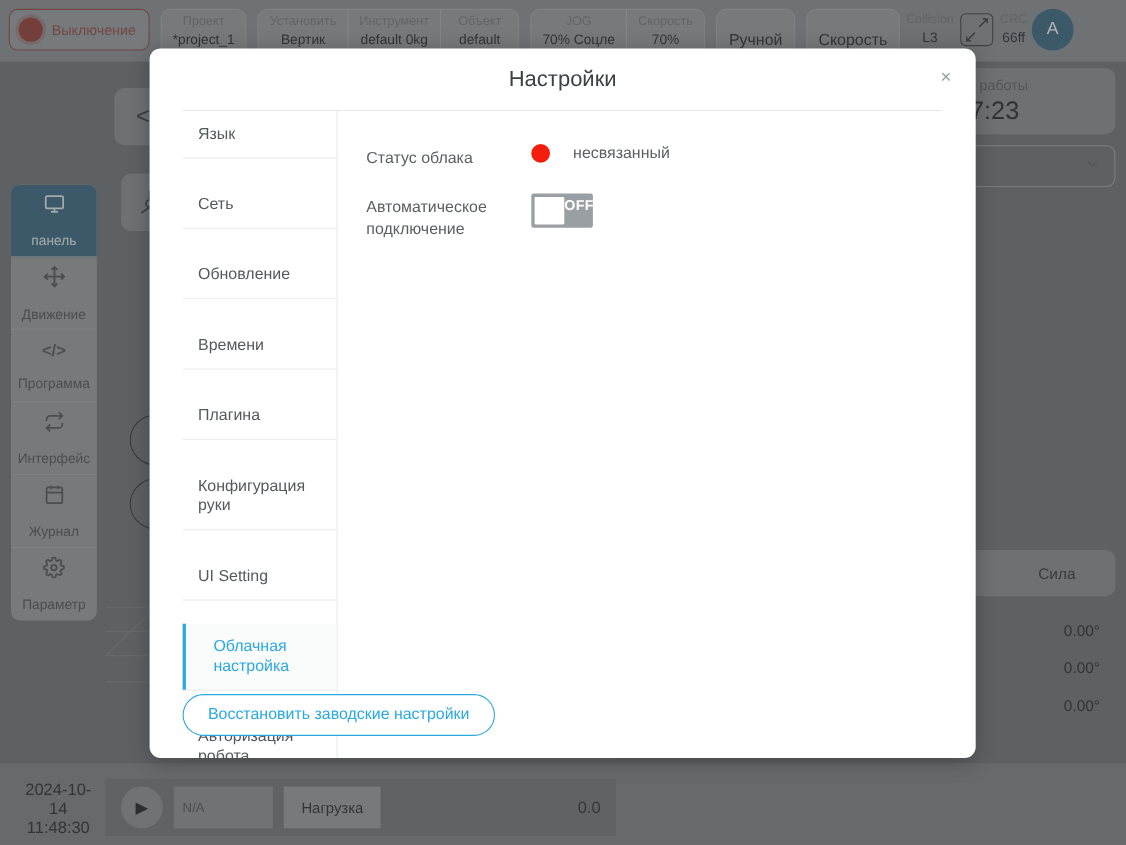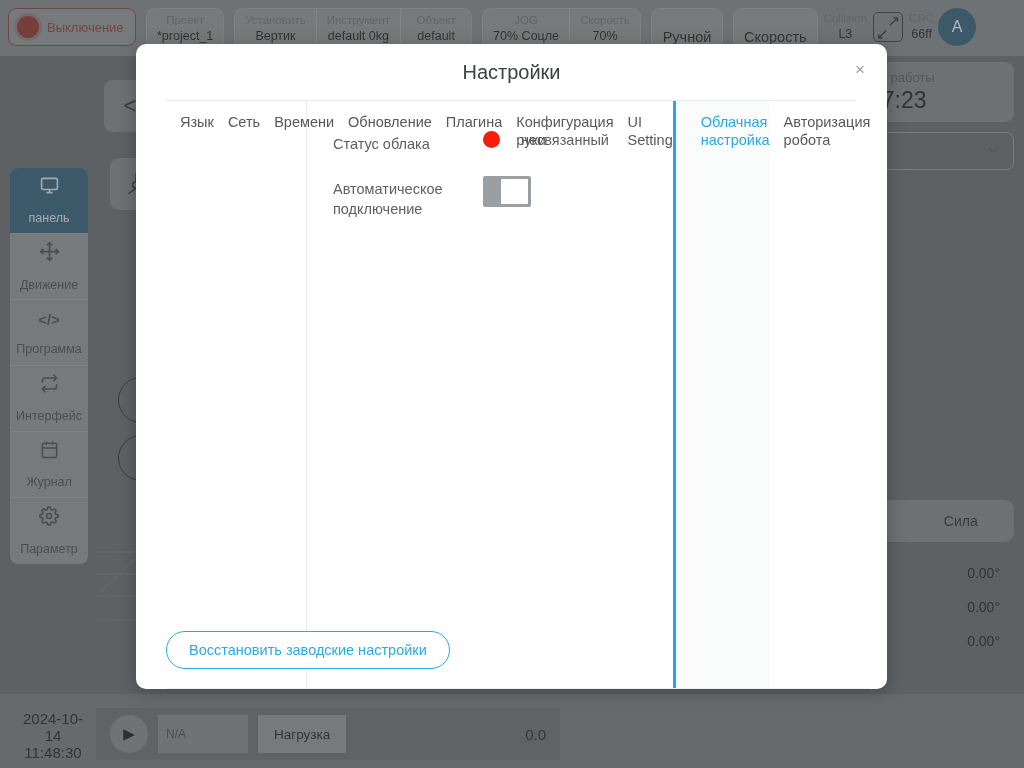--- a/index.html
+++ b/index.html
@@ -354,21 +354,22 @@
     height: 589px;
     border-top: 1px solid #e9eaec;
     margin: 0 30px;
     width: 691px;
   }
   .modal-side {
     width: 141px;
     border-right: 1px solid #e9eaec;
     padding-top: 0;
     display: flex;
-    flex-direction: row;
+    flex-direction: column;
+    gap: 21px;
   }
   .side-item {
     border-bottom: 1px solid #eceded;
     padding: 12px 0 12px 14px;
     font-size: 14.5px;
     color: #56595c;
     line-height: 18px;
     position: relative;
   }
   .side-item.active {
@@ -409,27 +410,26 @@
   .status-dot {
     width: 17px; height: 17px;
     border-radius: 50%;
     background: #f51d0b;
   }
   .status-text {
     font-size: 14.5px;
     color: #5b5f62;
   }
   .toggle {
-    width: 48px; height: 31px;
+    width: 56px; height: 31px;
     background: #9a9fa3;
     border-radius: 2px;
     display: flex;
-    align-items: flex-end;
+    align-items: flex-start;
     padding: 3px;
-    flex-direction: column;
   }
   .toggle .knob {
     width: 27px; height: 25px;
     background: #fff;
     border-radius: 1px;
     flex: none;
   }
   .toggle .t-text {
     flex: 1;
     text-align: center;
@@ -672,22 +672,22 @@
   <div class="modal">
     <div class="modal-header">
       <div class="modal-title">Настройки</div>
       <div class="modal-close">×</div>
     </div>
 
     <div class="modal-body">
       <div class="modal-side">
         <div class="side-item">Язык</div>
         <div class="side-item">Сеть</div>
+        <div class="side-item">Обновление</div>
         <div class="side-item">Времени</div>
-        <div class="side-item">Обновление</div>
         <div class="side-item">Плагина</div>
         <div class="side-item">Конфигурация руки</div>
         <div class="side-item">UI Setting</div>
         <div class="side-item active">Облачная настройка</div>
         <div class="side-item">Авторизация робота</div>
         <div class="side-spacer"></div>
       </div>
 
       <div class="modal-main">
         <div class="form-row">

